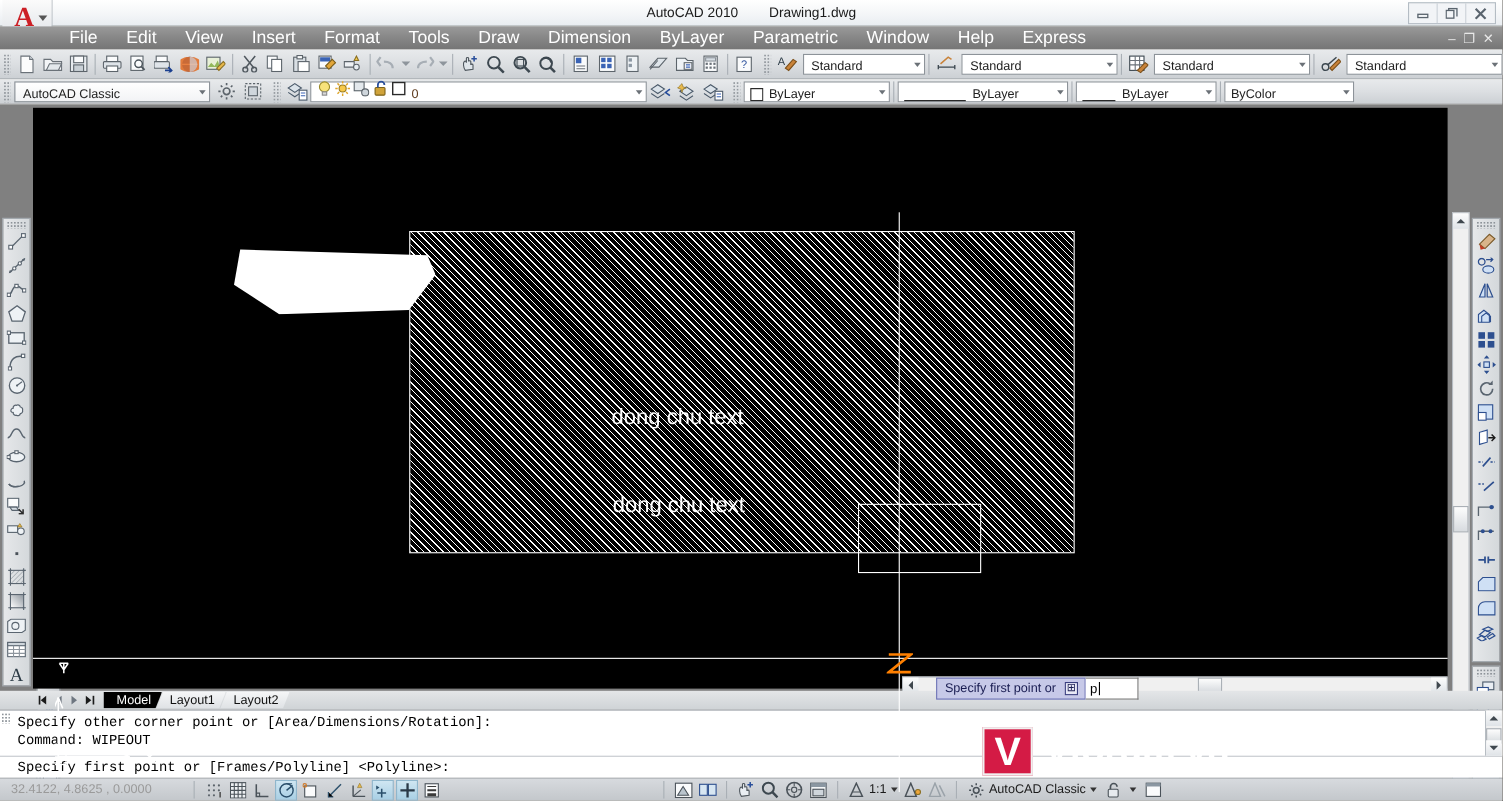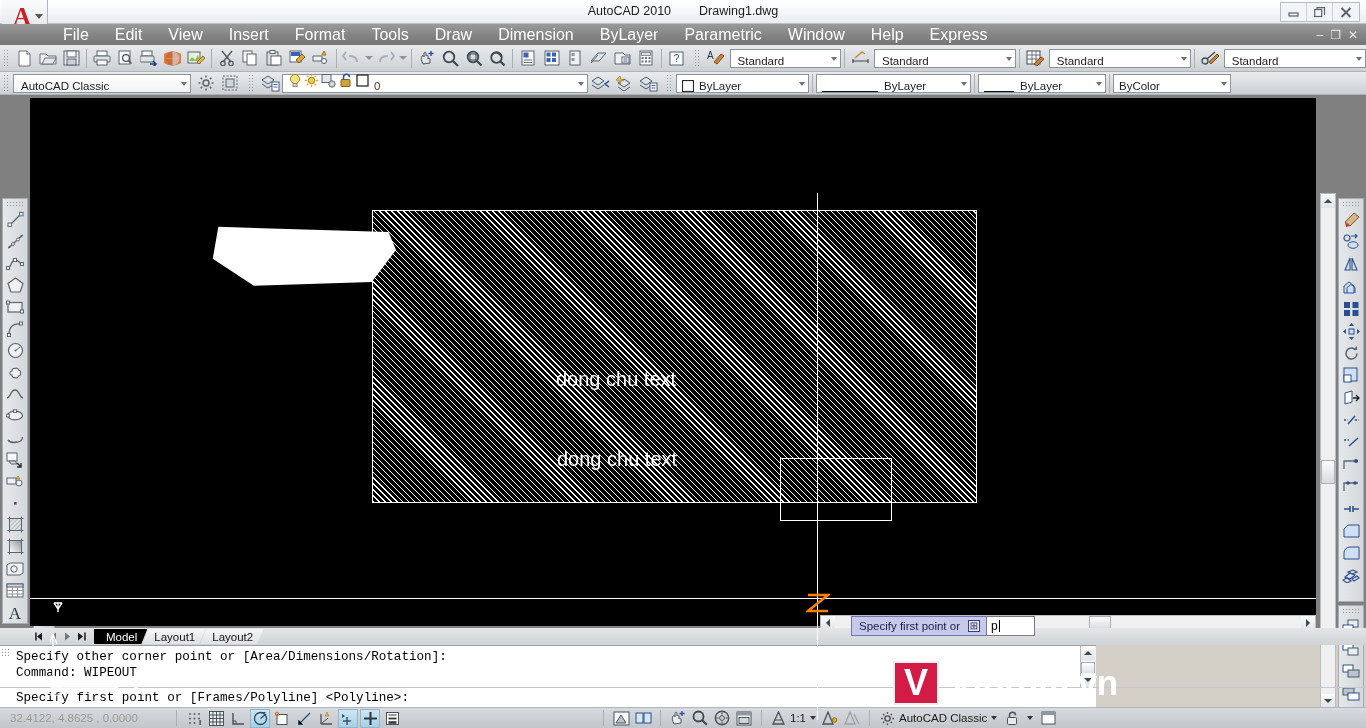--- a/index.html
+++ b/index.html
@@ -229,21 +229,21 @@
   .tab {
     height:15px; padding:0 10px 0 12px; font-size:11.5px; display:flex; align-items:center;
     background:linear-gradient(180deg,#f5f6f7,#dfe2e5); color:#111;
     margin-right:-5px;
     clip-path: polygon(6px 0, 100% 0, calc(100% - 6px) 100%, 0 100%);
   }
   .tab.active { background:#000; color:#ffffff; clip-path: polygon(0 0, 100% 0, calc(100% - 6px) 100%, 0 100%); }
 
   
   .cmdwin {
-    position:absolute; left:0; top:645px; width:1096px; height:62px;
+    position:absolute; left:0; top:645px; width:1366px; height:62px;
     background:#ffffff; border-top:1px solid #9aa0a6;
     font-family:"Liberation Mono","DejaVu Sans Mono",monospace; font-size:12.6px; color:#000;
   }
   .cmdgrip {
     position:absolute; left:1px; top:2px; width:8px; height:10px;
     background-image: radial-gradient(circle,#8d9399 .8px, transparent 1px);
     background-size:3px 3px;
   }
   .cmdline { position:absolute; left:16px; white-space:pre; }
   .cmdsep { position:absolute; left:0; width:1366px; height:1px; background:#c4c8cc; }

